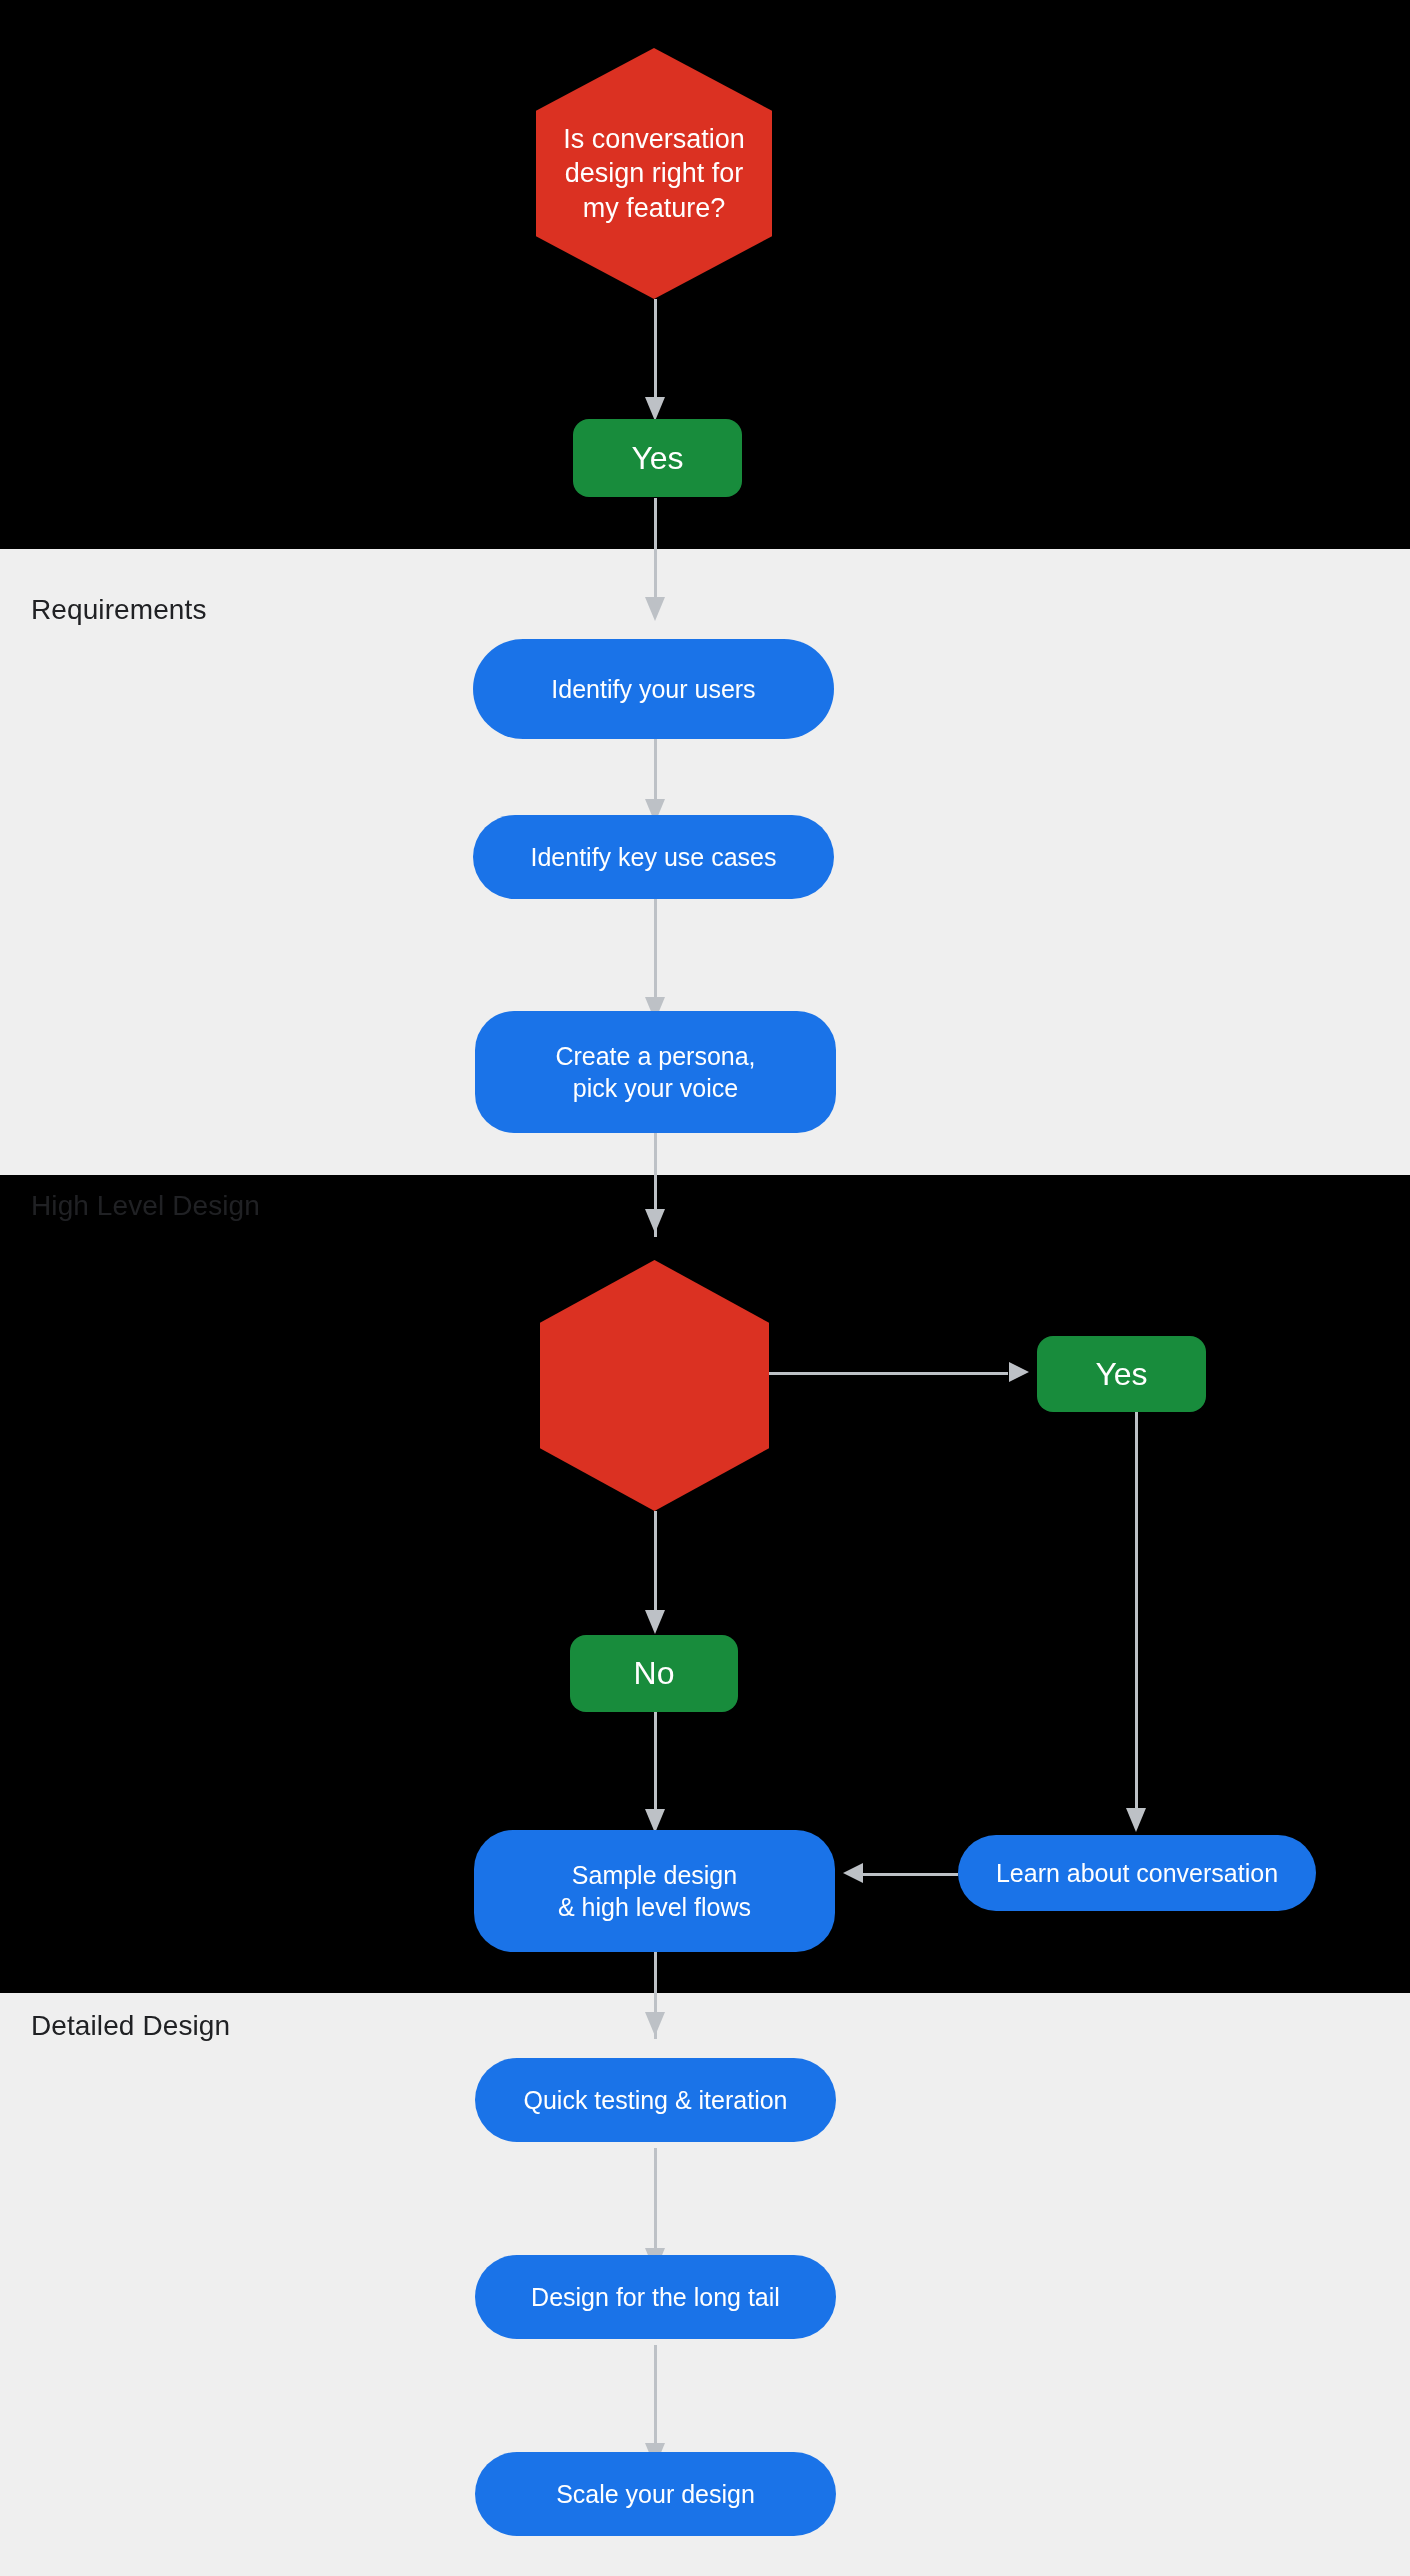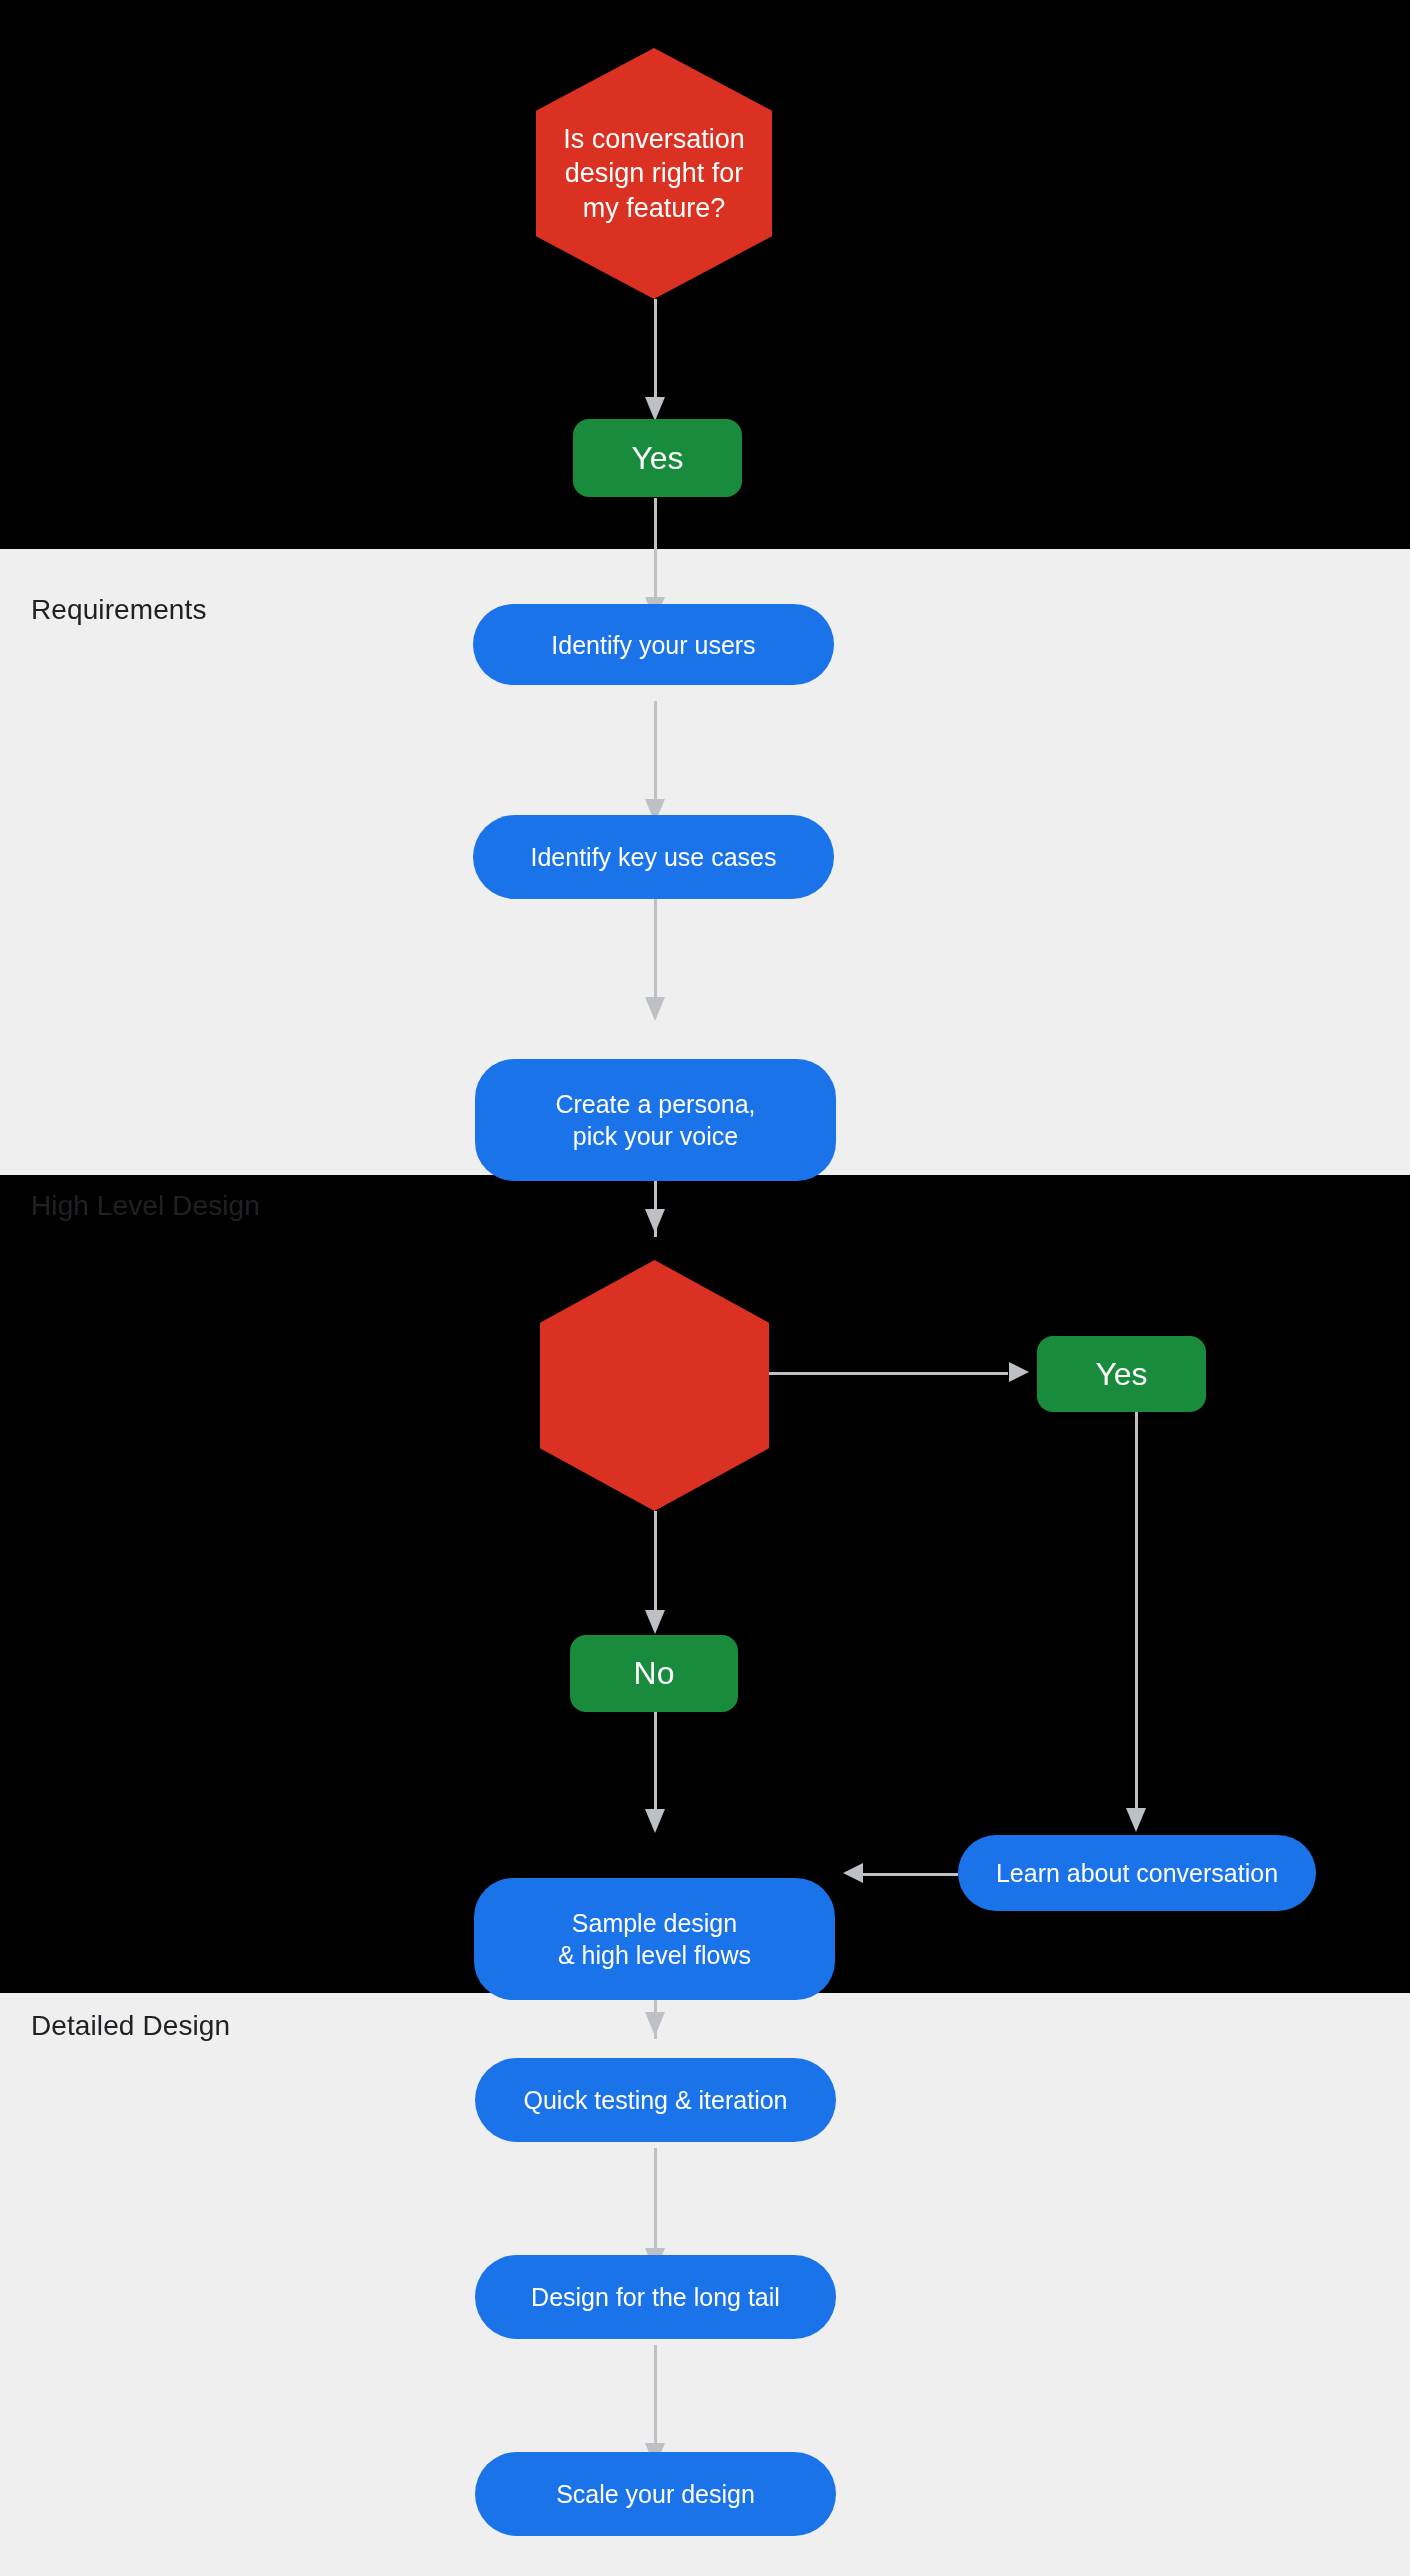--- a/index.html
+++ b/index.html
@@ -39,21 +39,20 @@
     background:#1a73e8;
     border-radius:927px;
     font-size:25px;
     padding:0 24px;
   }
   .node.rounded{
     background:#1a73e8;
     border-radius:39px;
     font-size:25px;
     padding:0 24px;
-    margin-top:48px;
   }
   .node.green{
     background:#188c3c;
     border-radius:16px;
     font-size:32px;
   }
   .node.hex{
     background:transparent;
     font-size:27px;
   }
@@ -142,21 +141,21 @@
       <span>Is conversation</span>
       <span>design right for</span>
       <span>my feature?</span>
     </div>
   </div>
 
   <div class="node green" style="left:573px;top:419px;width:169px;height:78px;">
     <span>Yes</span>
   </div>
 
-  <div class="node pill" style="left:473px;top:604px;width:361px;height:81px;">
+  <div class="node pill" style="left:473px;top:639px;width:361px;height:100px;">
     <span>Identify your users</span>
   </div>
 
   <div class="node pill" style="left:473px;top:815px;width:361px;height:84px;">
     <span>Identify key use cases</span>
   </div>
 
   <div class="node rounded" style="left:475px;top:1011px;width:361px;height:122px;">
     <div>
       <span>Create a persona,</span>

